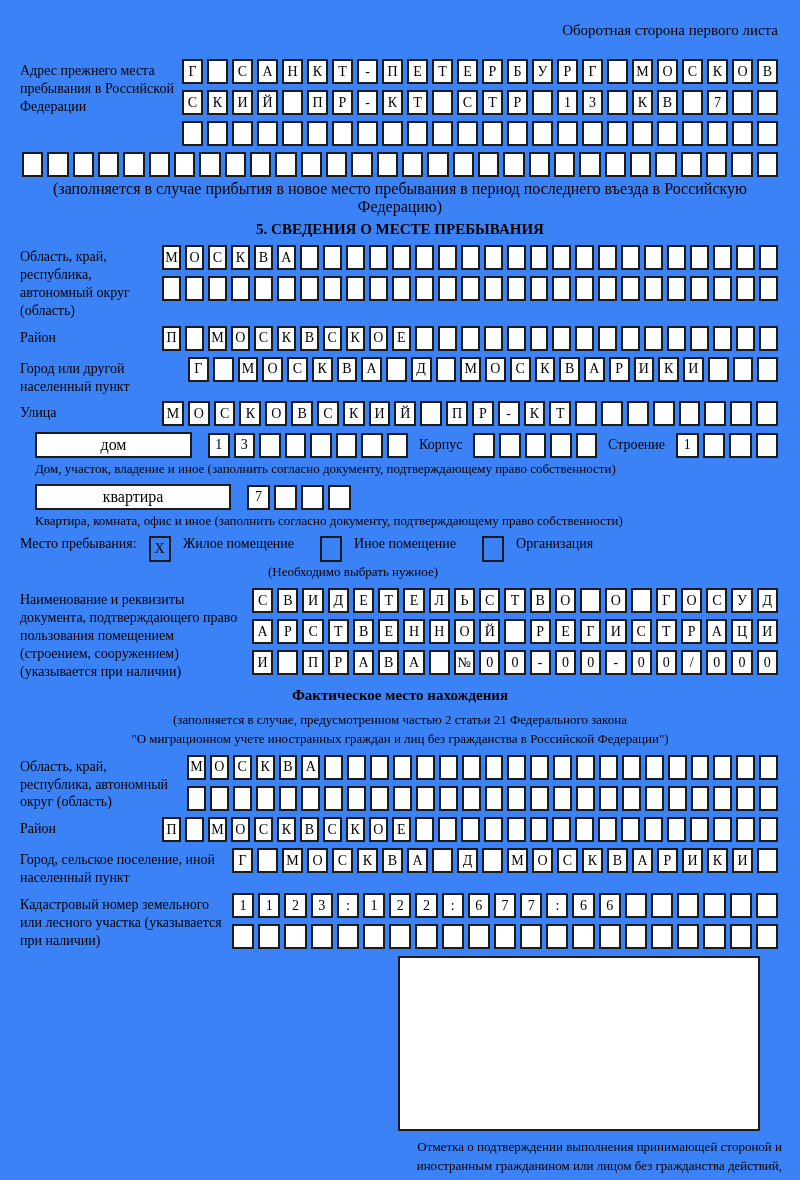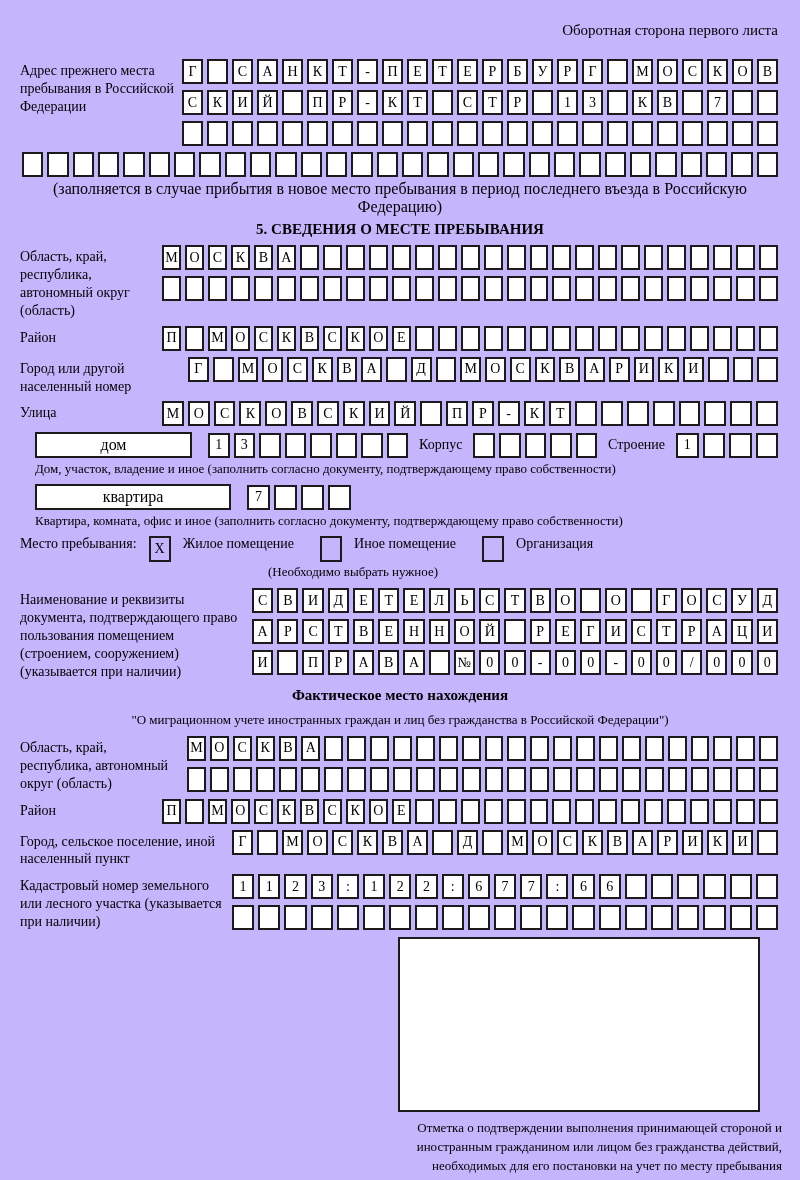--- a/index.html
+++ b/index.html
@@ -1,20 +1,20 @@
 <!DOCTYPE html>
 <html><head>
 <meta charset="utf-8">
 <style>
   html,body{margin:0;padding:0;background:#fff;}
   .page{
     position:relative;
     width:800px;height:1180px;box-sizing:border-box;
     padding:14px 20px 10px 20px;
-    background:#c4b5fd;color:#000;
+    background:#3b82f6;color:#000;
     font-family:"Liberation Serif","DejaVu Serif",serif;
     overflow:hidden;
   }
   .hdr{font-size:15px;text-align:right;margin:8px 2px 20px 0;}
   .frow{display:flex;align-items:flex-start;margin-bottom:6px;}
   .lbl{flex-shrink:0;font-size:14px;line-height:1.28;padding-top:3px;padding-right:6px;box-sizing:border-box;}
   .w140{width:140px}.w160{width:160px}.w166{width:166px}
   .w165{width:165px}.w210{width:210px}.w230{width:230px}
   .stack{flex:1;display:flex;flex-direction:column;gap:6px;min-width:0;}
   .boxrow{display:flex;}
@@ -265,21 +265,21 @@
           <div class="cbox"></div>
           <div class="cbox"></div>
           <div class="cbox"></div>
           <div class="cbox"></div>
           <div class="cbox"></div>
         </div>
     </div>
   </div>
 
   <div class="frow">
-    <div class="lbl w166">Город или другой населенный номер</div>
+    <div class="lbl w166">Город или другой населенный пункт</div>
     <div class="stack">
       <div class="boxrow">
           <div class="cbox">Г</div>
           <div class="cbox"></div>
           <div class="cbox">М</div>
           <div class="cbox">О</div>
           <div class="cbox">С</div>
           <div class="cbox">К</div>
           <div class="cbox">В</div>
           <div class="cbox">А</div>
@@ -457,20 +457,21 @@
           <div class="cbox">/</div>
           <div class="cbox">0</div>
           <div class="cbox">0</div>
           <div class="cbox">0</div>
         </div>
     </div>
   </div>
 
   <div class="sect-title">Фактическое место нахождения</div>
   <div class="factnotes">
+    <div>(заполняется в случае, предусмотренном частью 2 статьи 21 Федерального закона</div>
     <div>"О миграционном учете иностранных граждан и лиц без гражданства в Российской Федерации")</div>
   </div>
 
   <div class="frow">
     <div class="lbl w165">Область, край, республика, автономный округ (область)</div>
     <div class="stack">
       <div class="boxrow">
           <div class="cbox">М</div>
           <div class="cbox">О</div>
           <div class="cbox">С</div>

